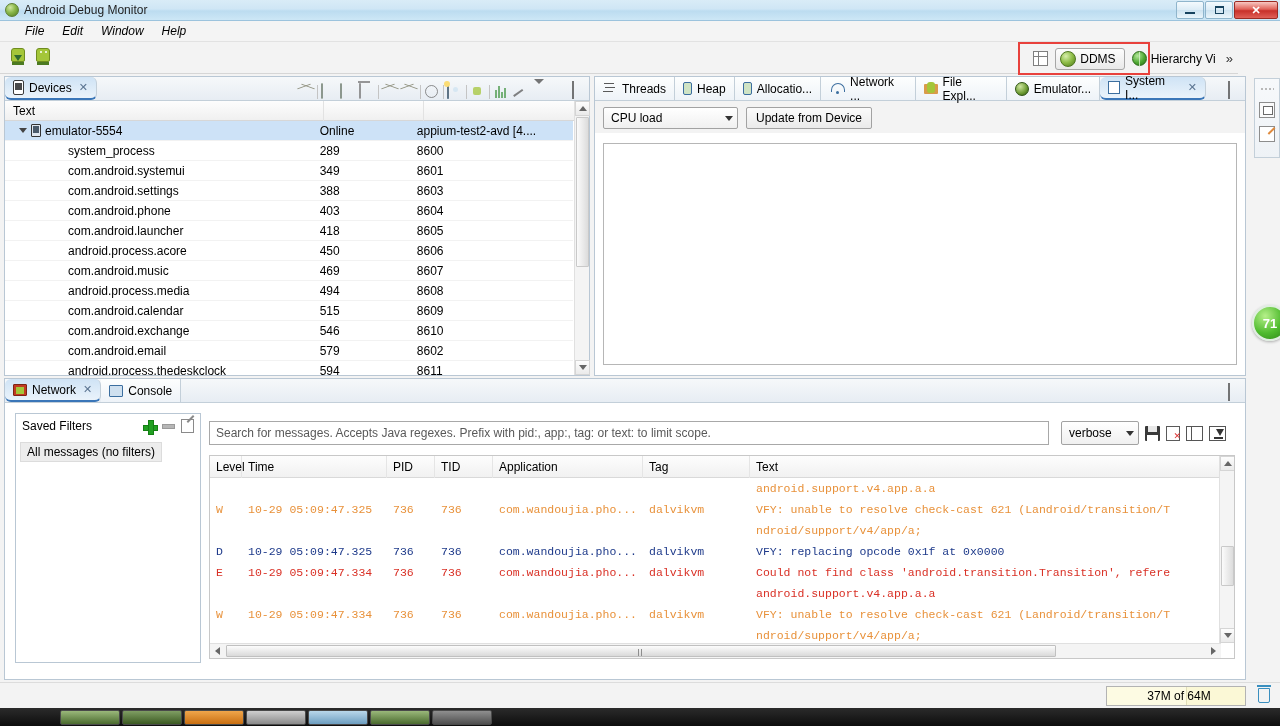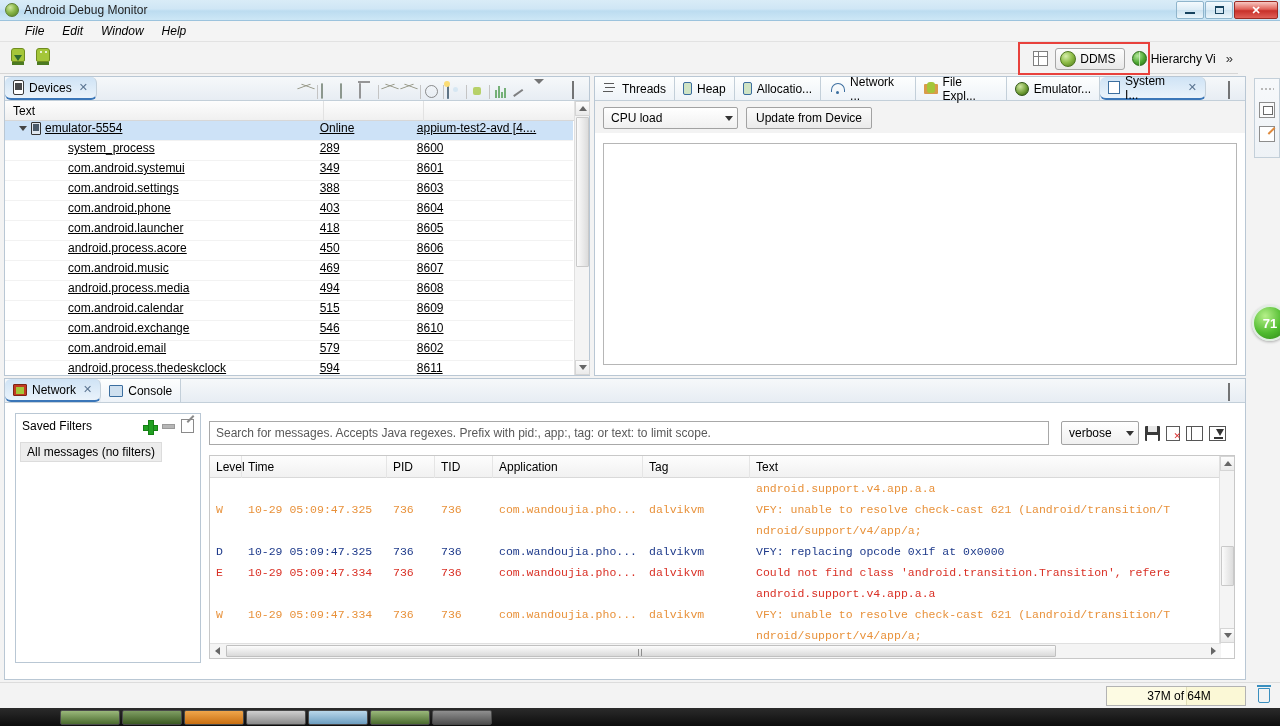--- a/index.html
+++ b/index.html
@@ -144,21 +144,21 @@
   .ico-phone{width:11px;height:15px;border:1.5px solid #3b3b3b;border-radius:2px;background:#fff;position:relative;}
   .ico-phone:after{content:'';position:absolute;left:1px;top:2px;right:1px;bottom:4px;background:#4a4a4a;}
 
   .grid-header {
     height: 20px; background: linear-gradient(to bottom,#fdfdfd,#f0f0f0);
     border-bottom: 1px solid #d7d7d7; display: flex; align-items: center;
     font-size: 12px;
   }
   .gh-cell { padding-left: 8px; border-right: 1px solid #e2e2e2; height:20px; line-height:20px; }
 
-  .dev-row { display:flex; height: 20px; align-items:flex-start; font-size:12px; border-bottom:1px solid #f2f2f2;text-decoration:underline;}
+  .dev-row { display:flex; height: 20px; align-items:center; font-size:12px; border-bottom:1px solid #f2f2f2;}
   .dev-row.sel { background: #cde2f7; }
   .dr-name { width: 320px; padding-left: 8px; display:flex;align-items:center;gap:4px;}
   .dr-c2 { width: 100px; padding-left: 4px; }
   .dr-c3 { width: 165px; padding-left: 4px; }
   .tri { width:0;height:0;border-top:4px solid transparent;border-bottom:4px solid transparent;border-left:5px solid #444; margin-left:6px;}
   .tri.open{ border-left:4px solid transparent;border-right:4px solid transparent;border-top:5px solid #444;border-bottom:none;}
   .dev-ico{width:10px;height:13px;border:1.5px solid #333;border-radius:1px;background:#dfe6ee;position:relative;}
   .dev-ico:after{content:'';position:absolute;left:1px;top:1px;right:1px;height:7px;background:#4a5a6a;}
 
   

